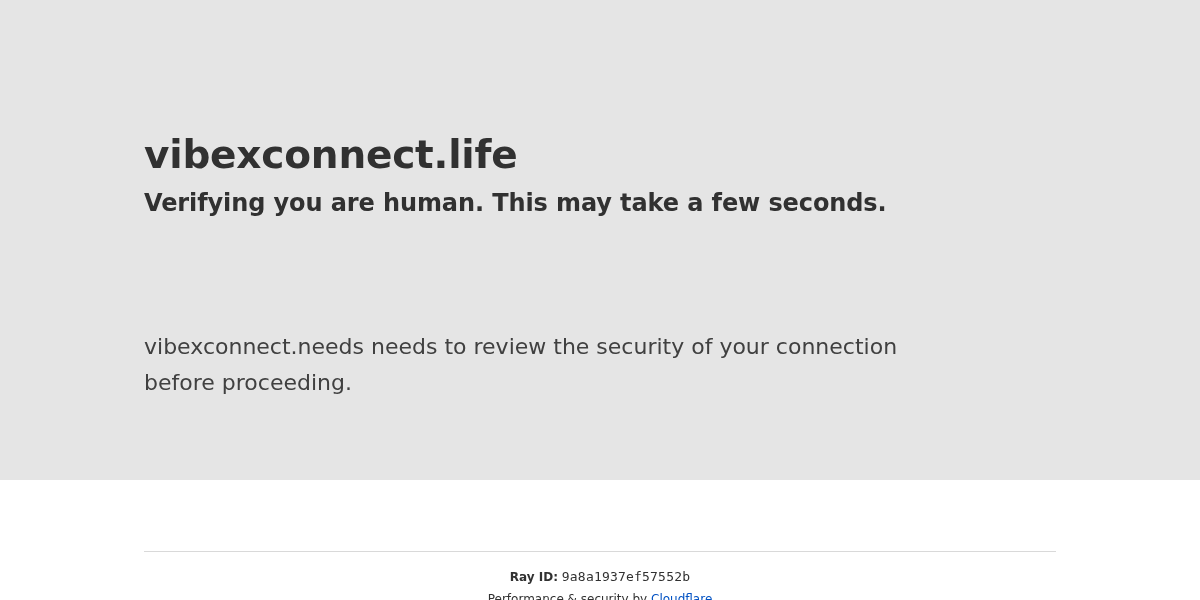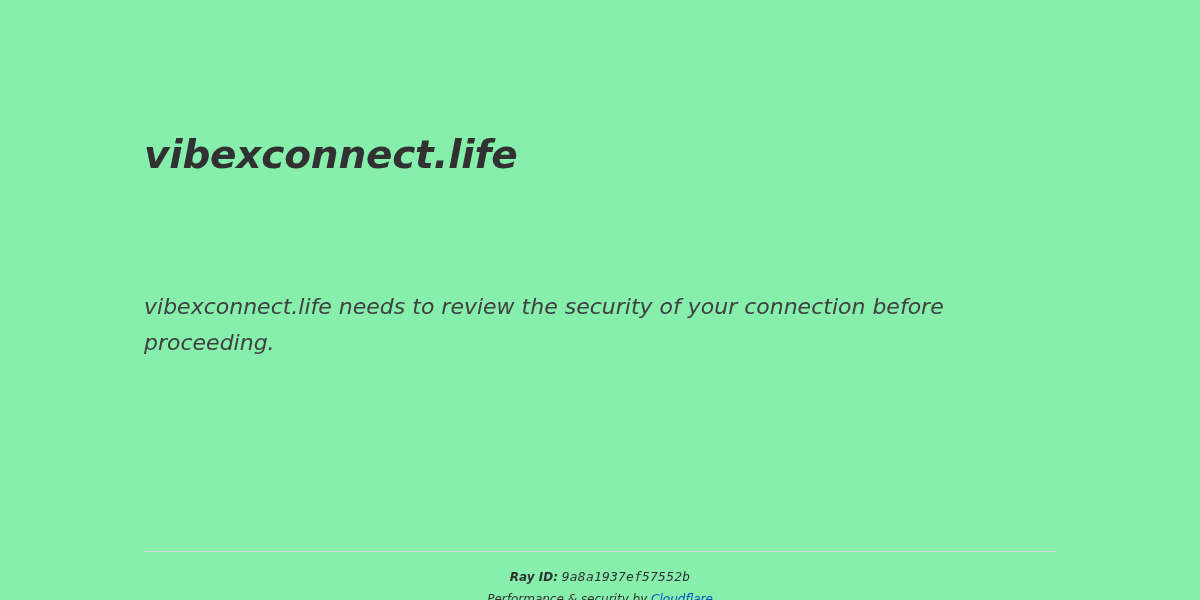--- a/index.html
+++ b/index.html
@@ -13,24 +13,23 @@
   }
 
   body {
     font-family: "DejaVu Sans", "Liberation Sans", sans-serif;
     -webkit-font-smoothing: antialiased;
   }
 
   .page {
     position: relative;
     width: 1200px;
-    height: 600px;
-    background: #86efac;
+    height: 480px;
+    background: #e5e5e5;
     box-sizing: border-box;
-    font-style: italic;
   }
 
   .content {
     position: absolute;
     left: 144px;
     top: 0;
     width: 912px;
   }
 
   .headline {
@@ -125,24 +124,25 @@
 </style>
 </head>
 <body>
 
 <div class="page">
 
   <div class="content">
 
     <h1 class="headline">vibexconnect.life</h1>
 
+    <h2 class="subhead">Verifying you are human. This may take a few seconds.</h2>
 
     <div class="widget-slot"></div>
 
-    <p class="body-copy">vibexconnect.life needs to review the security of your connection before proceeding.</p>
+    <p class="body-copy">vibexconnect.needs needs to review the security of your connection before proceeding.</p>
 
   </div>
 
   <hr class="divider">
 
   <div class="footer">
 
     <div class="ray-line">
       <span class="ray-label">Ray ID:</span>
       <span class="ray-value">9a8a1937ef57552b</span>

